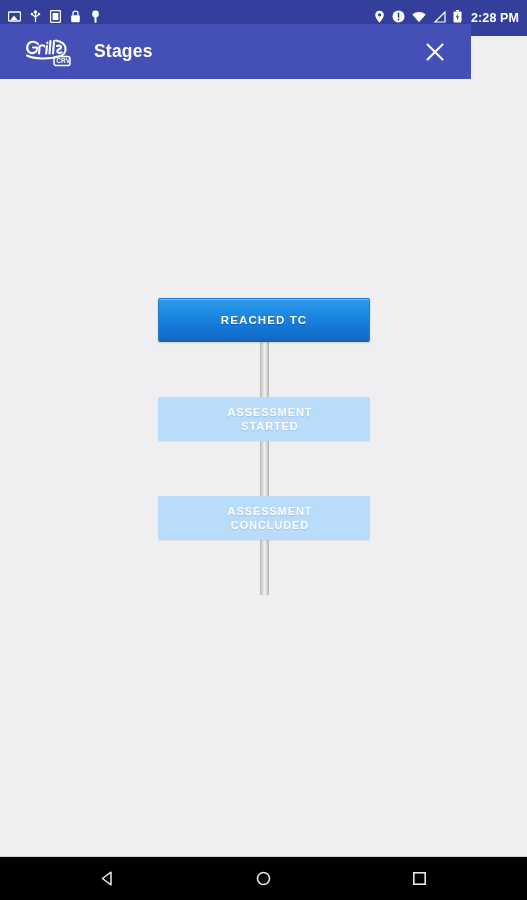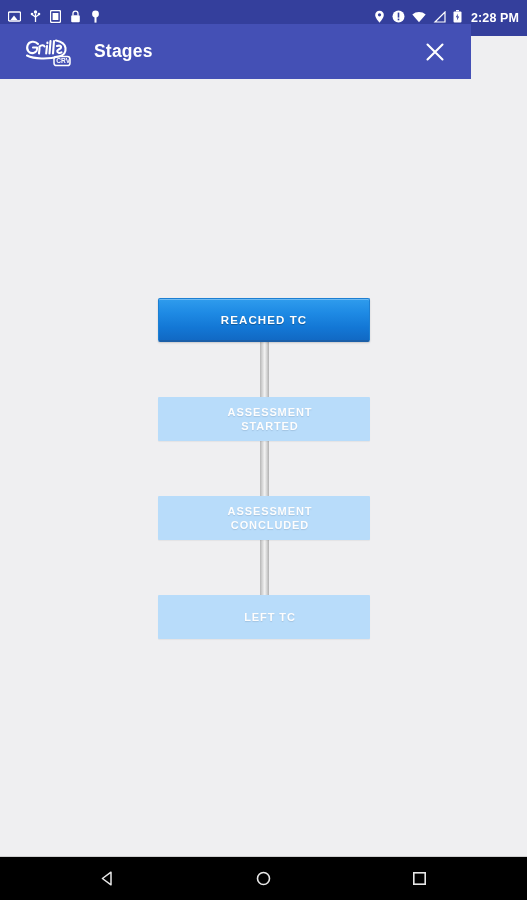--- a/index.html
+++ b/index.html
@@ -259,23 +259,20 @@
     <div class="node inactive" style="top:318px;height:44px;">
       <span class="node-label">ASSESSMENT
 STARTED</span>
     </div>
 
     <div class="node inactive" style="top:417px;height:44px;">
       <span class="node-label">ASSESSMENT
 CONCLUDED</span>
     </div>
 
-    <div class="node inactive" style="top:516px;height:44px;">
-      <span class="node-label">LEFT TC</span>
-    </div>
 
   </div>
 </div>
 
 <div class="nav-bar">
   <div class="nav-btn">
     <svg width="17" height="17" viewBox="0 0 17 17">
       <path d="M12 2.2 L3.4 8.5 L12 14.8 Z" fill="none" stroke="#e8e8e8" stroke-width="1.5" stroke-linejoin="round"></path>
     </svg>
   </div>

